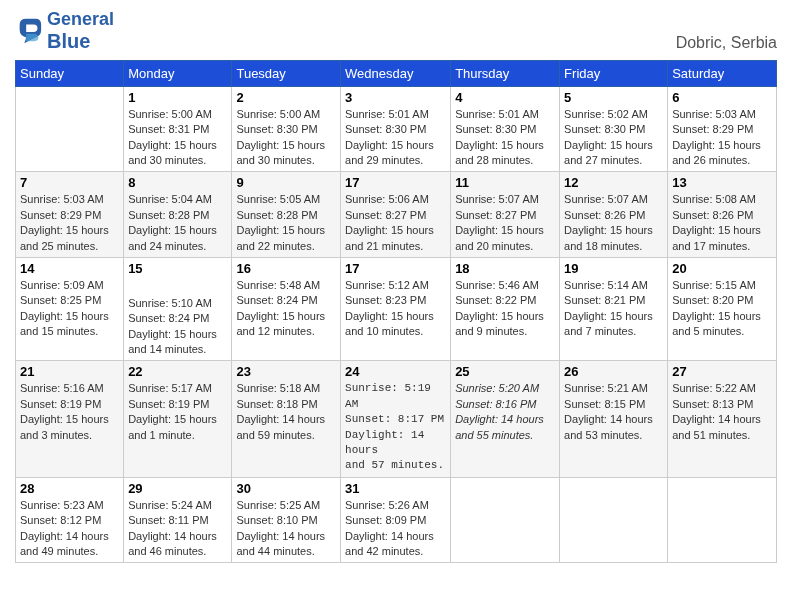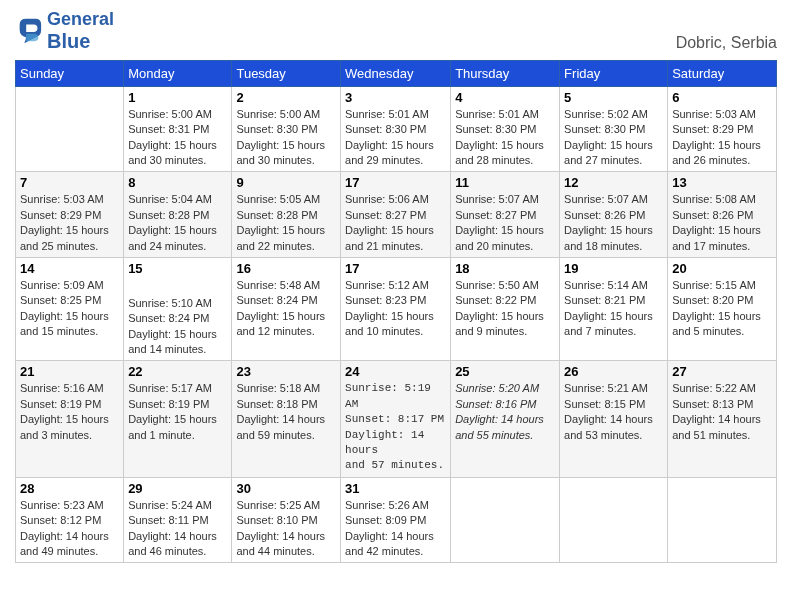--- a/index.html
+++ b/index.html
@@ -239,21 +239,21 @@
           </td>
           <td>
             <span class="day-num">17</span>
             <div class="day-info" style="white-space: pre-line;">Sunrise: 5:12 AM
 Sunset: 8:23 PM
 Daylight: 15 hours
 and 10 minutes.</div>
           </td>
           <td>
             <span class="day-num">18</span>
-            <div class="day-info" style="white-space: pre-line;">Sunrise: 5:50 AM
+            <div class="day-info" style="white-space: pre-line;">Sunrise: 5:46 AM
 Sunset: 8:22 PM
 Daylight: 15 hours
 and 9 minutes.</div>
           </td>
           <td>
             <span class="day-num">19</span>
             <div class="day-info" style="white-space: pre-line;">Sunrise: 5:14 AM
 Sunset: 8:21 PM
 Daylight: 15 hours
 and 7 minutes.</div>

